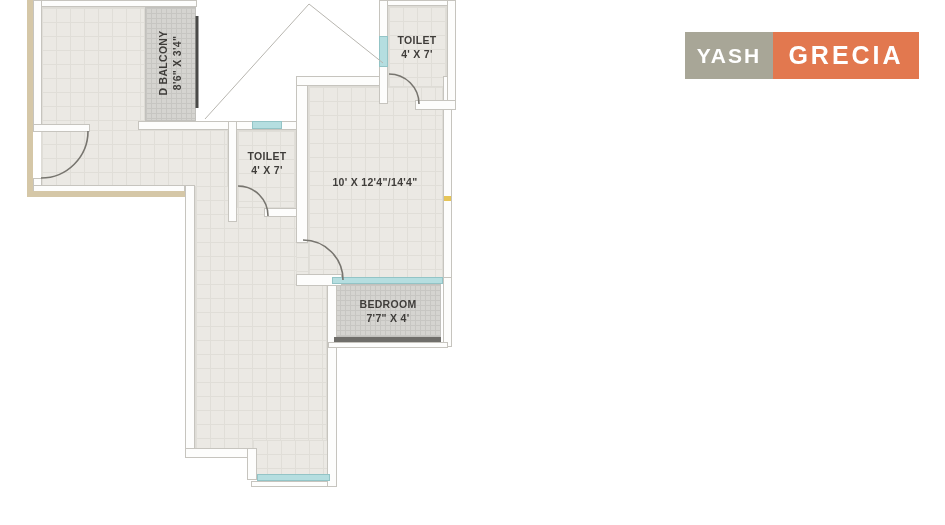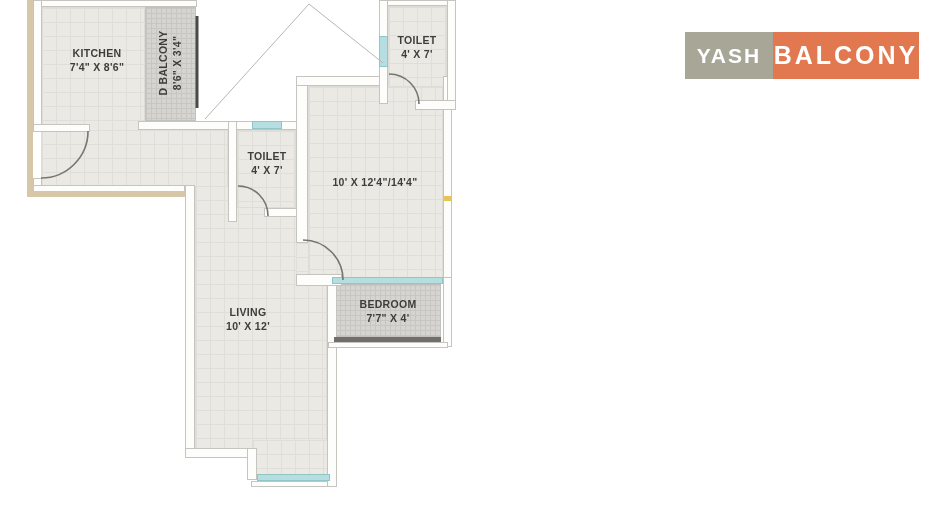--- a/index.html
+++ b/index.html
@@ -78,63 +78,55 @@
   <div class="wall" style="left:328px;top:342px;width:120px;height:6px;"></div>
 
   <div class="window" style="left:379px;top:36px;width:9px;height:31px;"></div>
   <div class="window" style="left:252px;top:121px;width:30px;height:8px;"></div>
   <div class="window" style="left:332px;top:277px;width:111px;height:7px;"></div>
   <div class="window" style="left:257px;top:474px;width:73px;height:7px;"></div>
 
   <div class="darkedge" style="left:334px;top:337px;width:107px;height:5px;"></div>
   <div class="marker" style="left:444px;top:196px;width:7px;height:5px;"></div>
 
-  <div class="lbl" style="left:37px;top:46px;width:120px;">
-    <div>KITCHEN</div>
-    <div class="dim">7'4" X 8'6"</div>
-  </div>
 
   <div class="lbl vlbl" style="left:118px;top:49px;width:104px;">
     <div>D BALCONY</div>
     <div class="dim">8'6" X 3'4"</div>
   </div>
 
   <div class="lbl" style="left:380px;top:33px;width:74px;">
     <div>TOILET</div>
     <div class="dim">4' X 7'</div>
   </div>
 
   <div class="lbl" style="left:230px;top:149px;width:74px;">
     <div>TOILET</div>
     <div class="dim">4' X 7'</div>
   </div>
 
   <div class="lbl" style="left:300px;top:175px;width:150px;">
     <div class="dim">10' X 12'4"/14'4"</div>
   </div>
 
-  <div class="lbl" style="left:190px;top:305px;width:116px;">
-    <div>LIVING</div>
-    <div class="dim">10' X 12'</div>
-  </div>
 
   <div class="lbl" style="left:335px;top:297px;width:106px;">
     <div>BEDROOM</div>
     <div class="dim">7'7" X 4'</div>
   </div>
 
 
   <svg id="lines" width="945" height="525">
     <line x1="205" y1="119" x2="309" y2="4" stroke="#b8b6b0" stroke-width="1"></line>
     <line x1="309" y1="4" x2="383" y2="63" stroke="#b8b6b0" stroke-width="1"></line>
     <line x1="197" y1="16" x2="197" y2="108" stroke="#4a4a48" stroke-width="3"></line>
     <path d="M 88 131 A 47 47 0 0 1 41 178" fill="none" stroke="#77756f" stroke-width="1.6"></path>
     <path d="M 389 74 A 30 30 0 0 1 419 104" fill="none" stroke="#77756f" stroke-width="1.6"></path>
     <path d="M 238 186 A 30 30 0 0 1 268 216" fill="none" stroke="#77756f" stroke-width="1.6"></path>
     <path d="M 303 240 A 40 40 0 0 1 343 280" fill="none" stroke="#77756f" stroke-width="1.6"></path>
   </svg>
 
   <div id="logo">
     <div class="part brand">YASH</div>
-    <div class="part product">BALCONY</div>
+    <div class="part product">GRECIA</div>
   </div>
 
 </div>
 
 </body></html>

